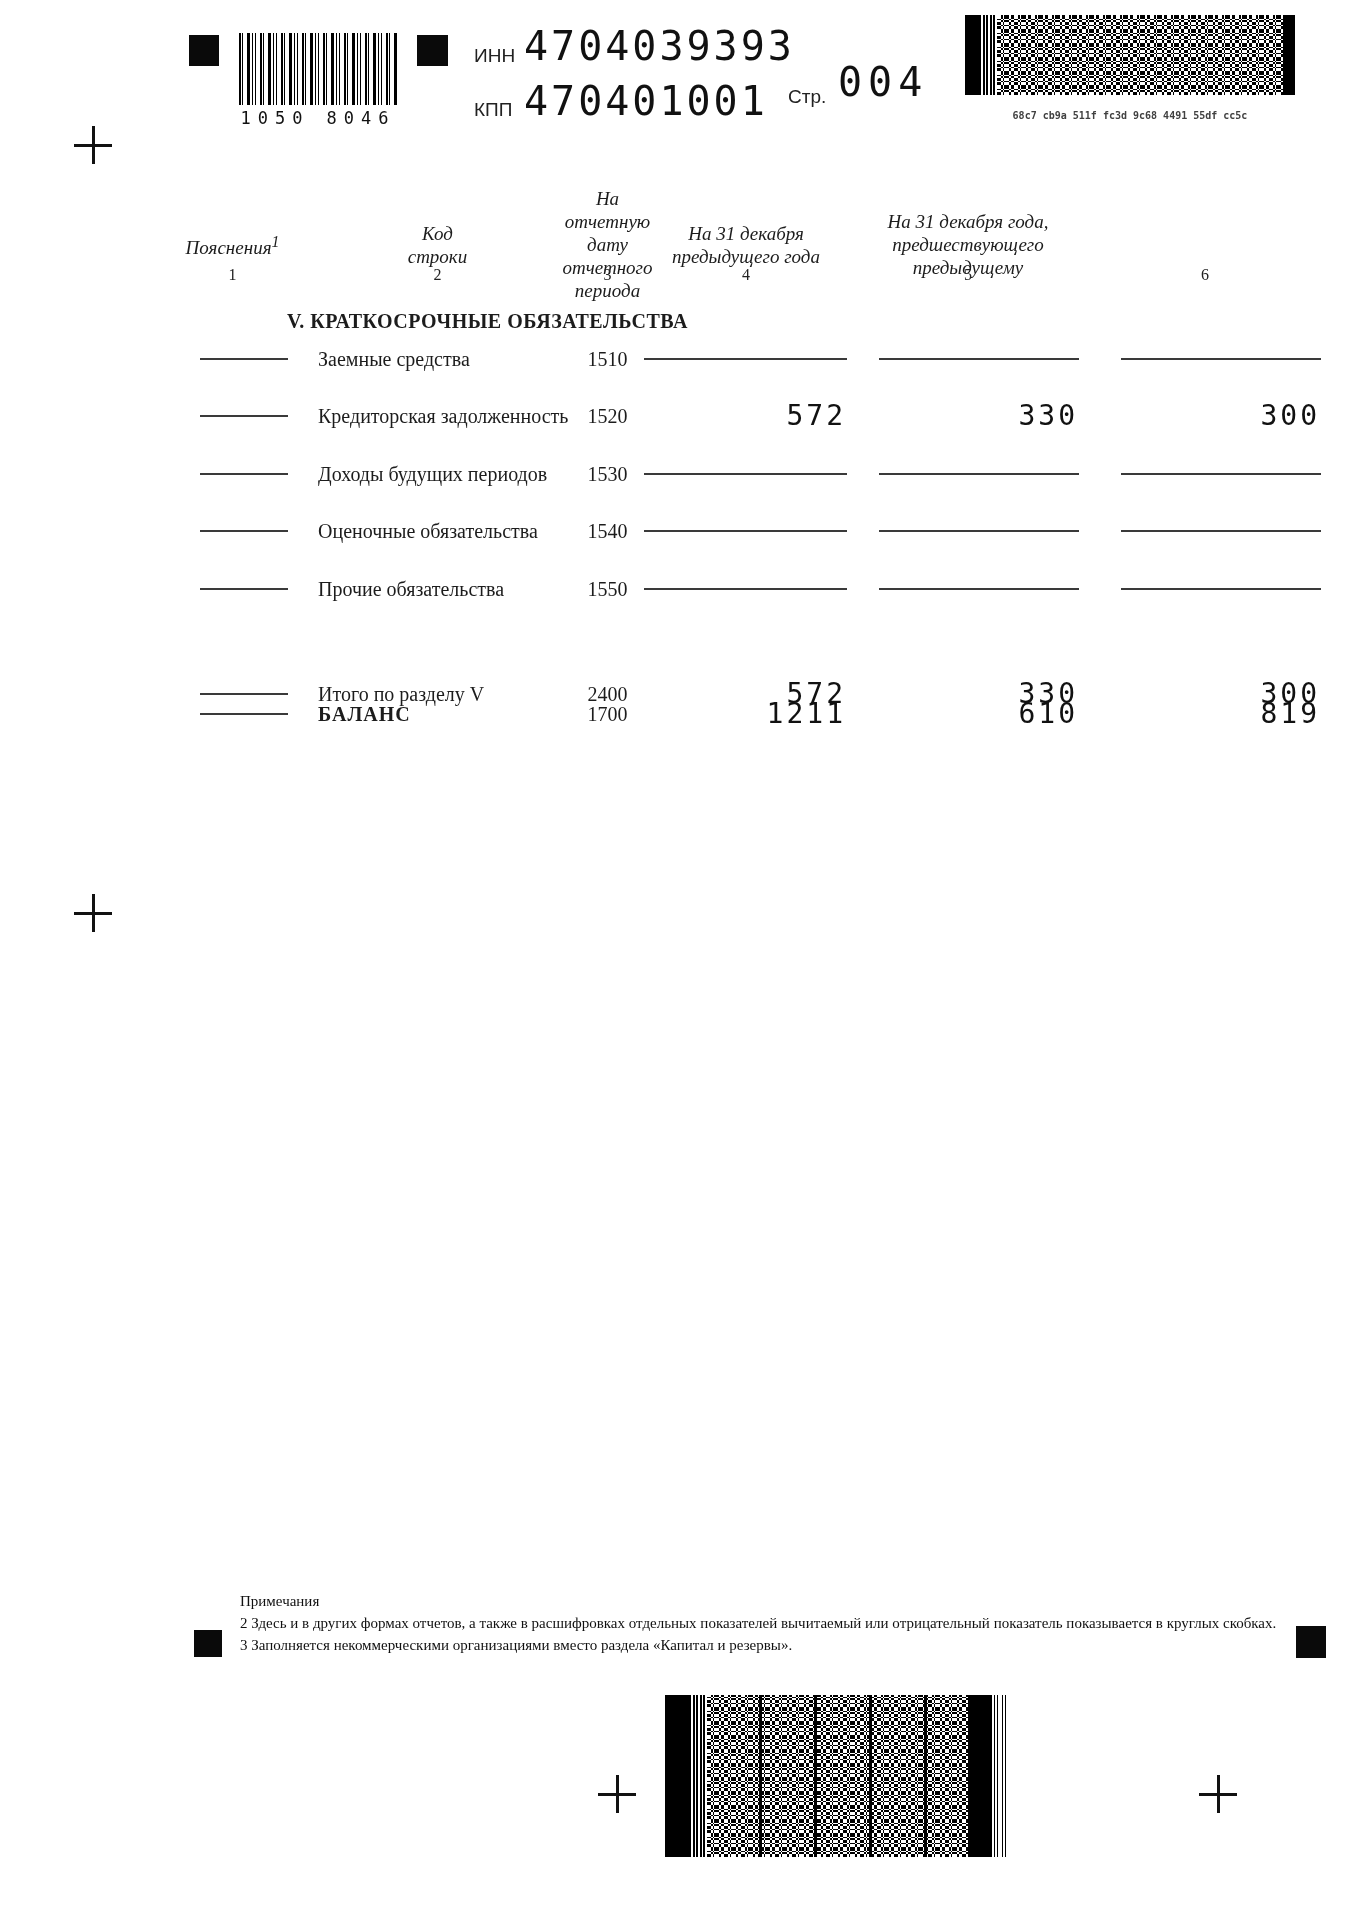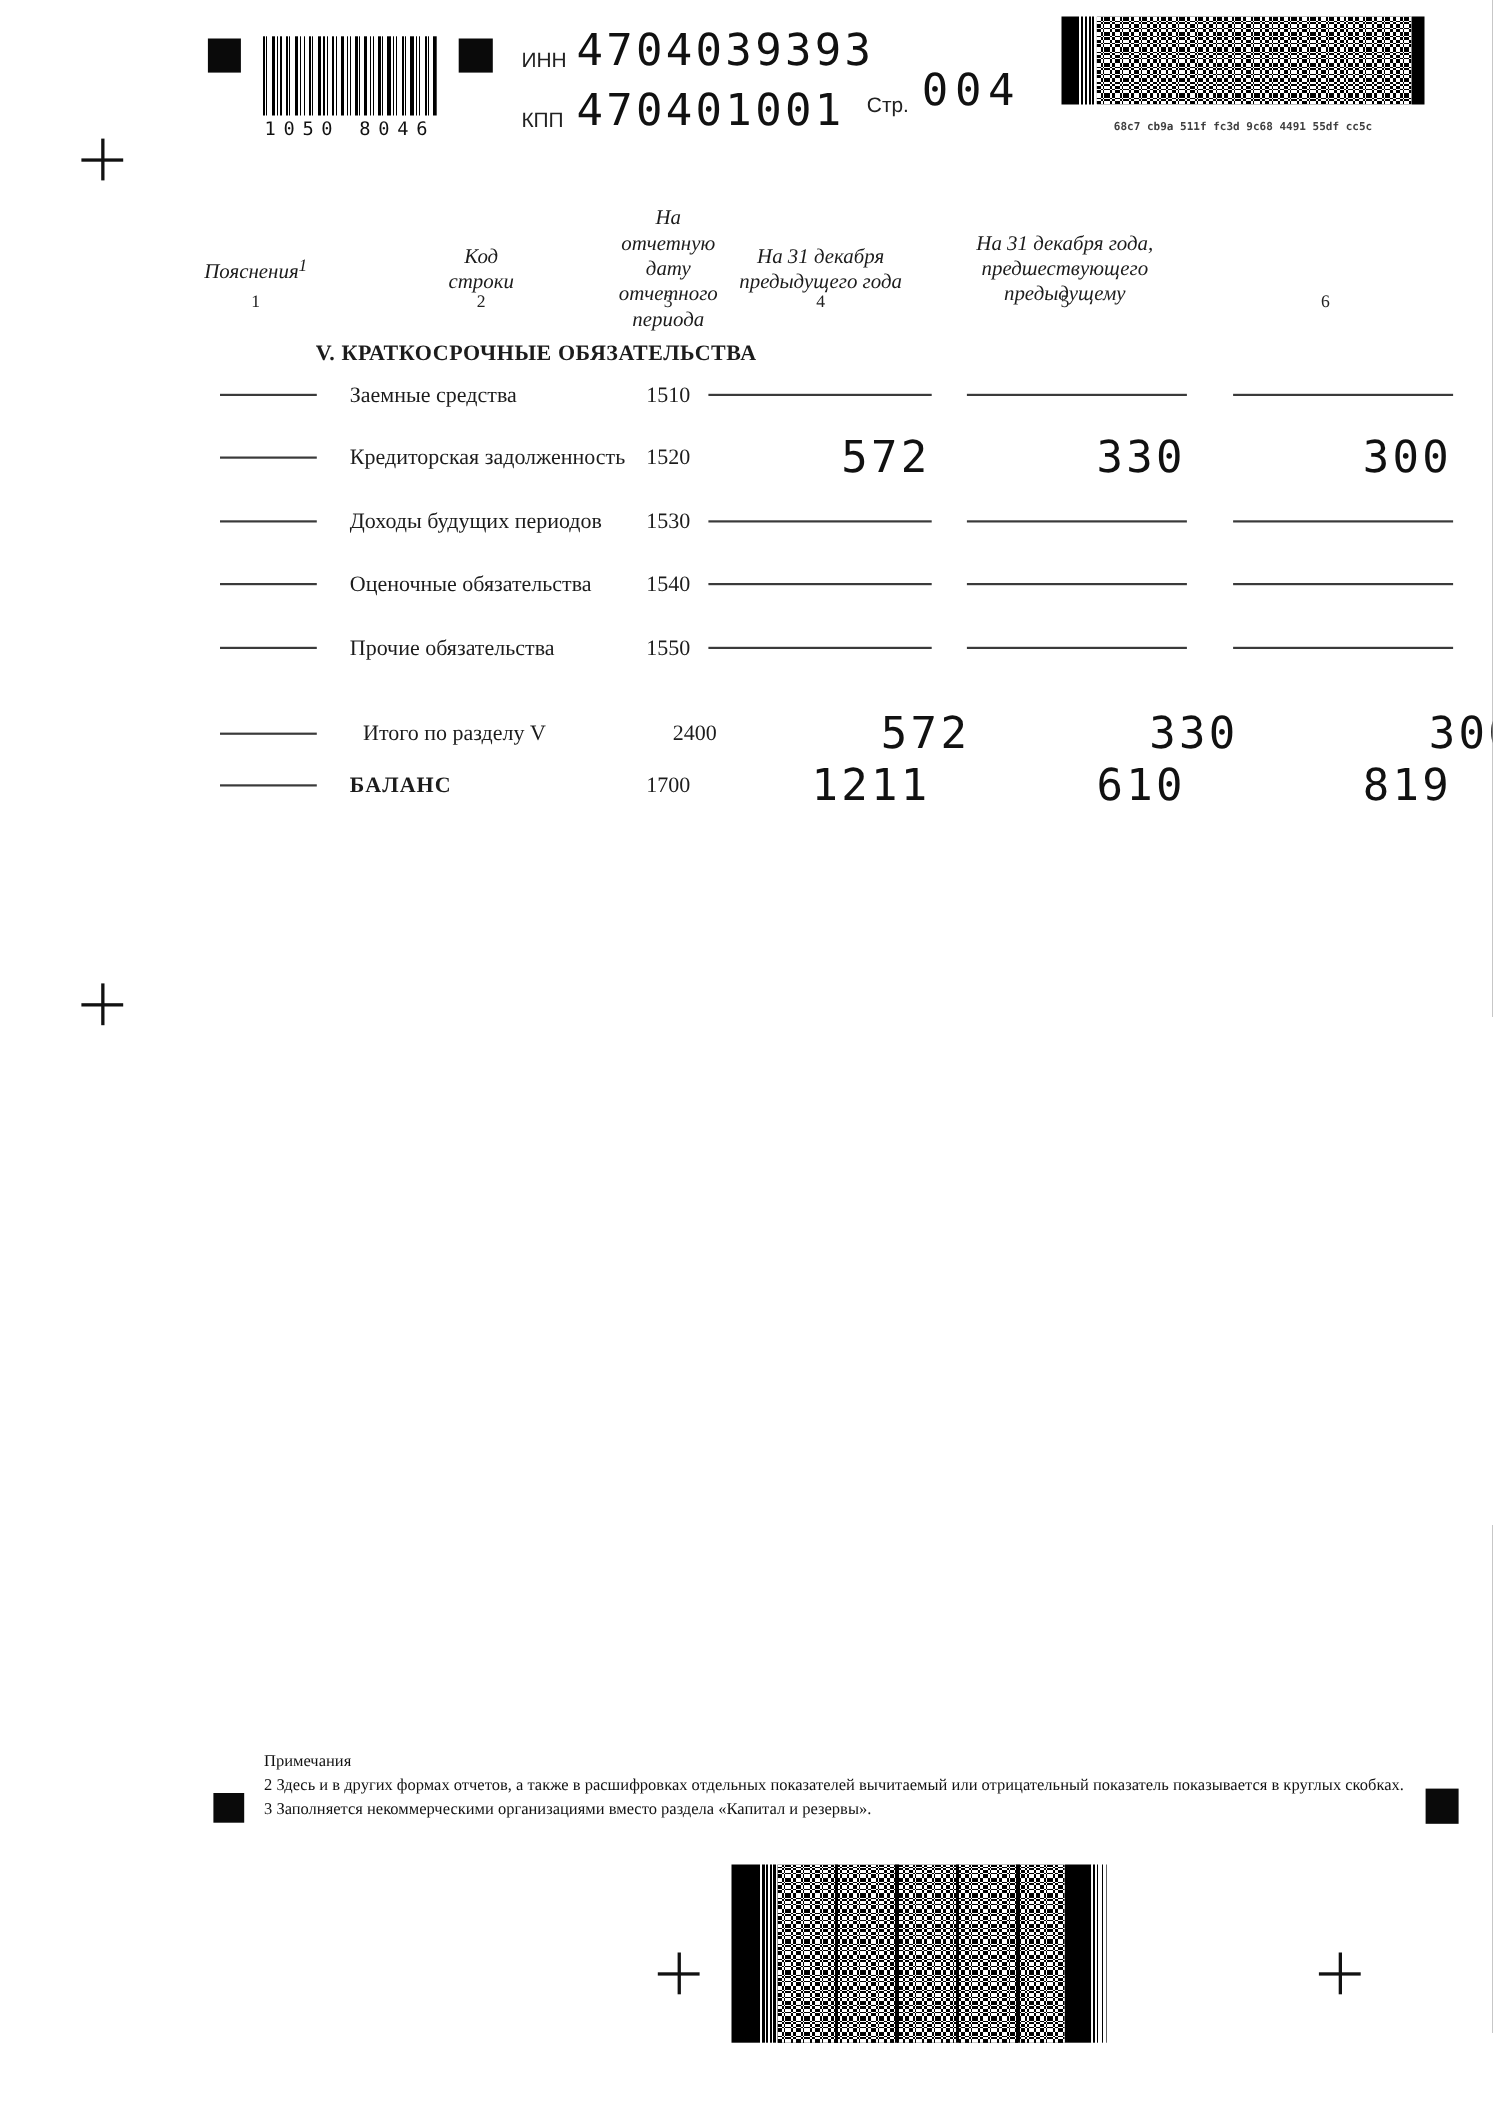--- a/index.html
+++ b/index.html
@@ -72,21 +72,21 @@
   .colnums{font-size:16px; text-align:center; color:#222;}
   .section-title{font-size:20px; font-weight:bold; letter-spacing:.5px; white-space:nowrap;}
 
   .trow{height:30px;}
   .c1{display:flex; align-items:center;}
   .dash{width:88px; margin-left:35px; border-top:2px solid #3a3a3a;}
   .c2{font-size:20px; padding-left:18px; white-space:nowrap;}
   .c2.bold{font-weight:bold; letter-spacing:1px;}
   .c3{font-size:20px; text-align:center;}
   .cval{
-    font-family:"DejaVu Sans Mono", monospace; font-size:40px; line-height:30px;
+    font-family:"DejaVu Sans Mono", monospace; font-size:28px; line-height:30px;
     letter-spacing:3px; text-align:right; padding-right:6px; white-space:nowrap; color:#111;
   }
   .cline{height:100%; display:flex; align-items:center;}
   .cline > div{border-bottom:2px solid #3a3a3a; margin-left:auto; margin-right:5px;}
   .w203{width:203px;} .w200{width:200px;}
 
   
   .notes{font-size:15px; line-height:22px; color:#111;}
   .notes .nt{font-weight:normal;}
 </style>
@@ -221,21 +221,21 @@
         <div class="w203"></div>
       </div>
     <div class="cline">
         <div class="w200"></div>
       </div>
     <div class="cline">
         <div class="w200"></div>
       </div>
   </div>
 
-  <div class="abs grid6 trow" style="left:165px;top:652px;width:1161px;gap:12px;">
+  <div class="abs grid6 trow" style="left:165px;top:679px;width:1161px;">
     <div class="c1">
         <div class="dash"></div>
       </div>
     <div class="c2">Итого по разделу V</div>
     <div class="c3">2400</div>
     <div class="cval">572</div>
     <div class="cval">330</div>
     <div class="cval">300</div>
   </div>
 

